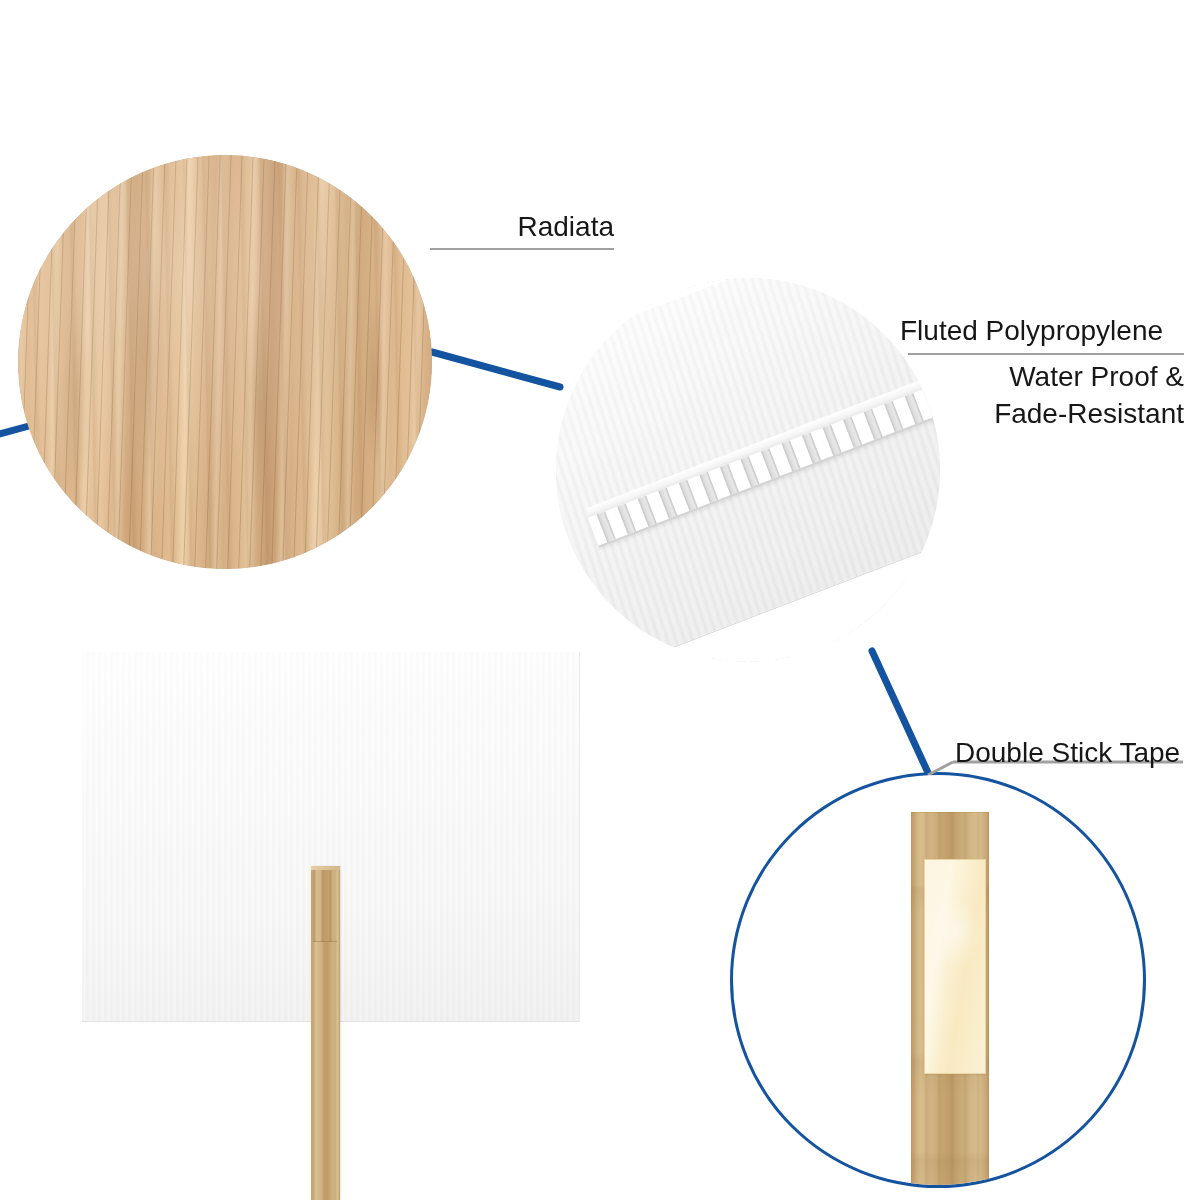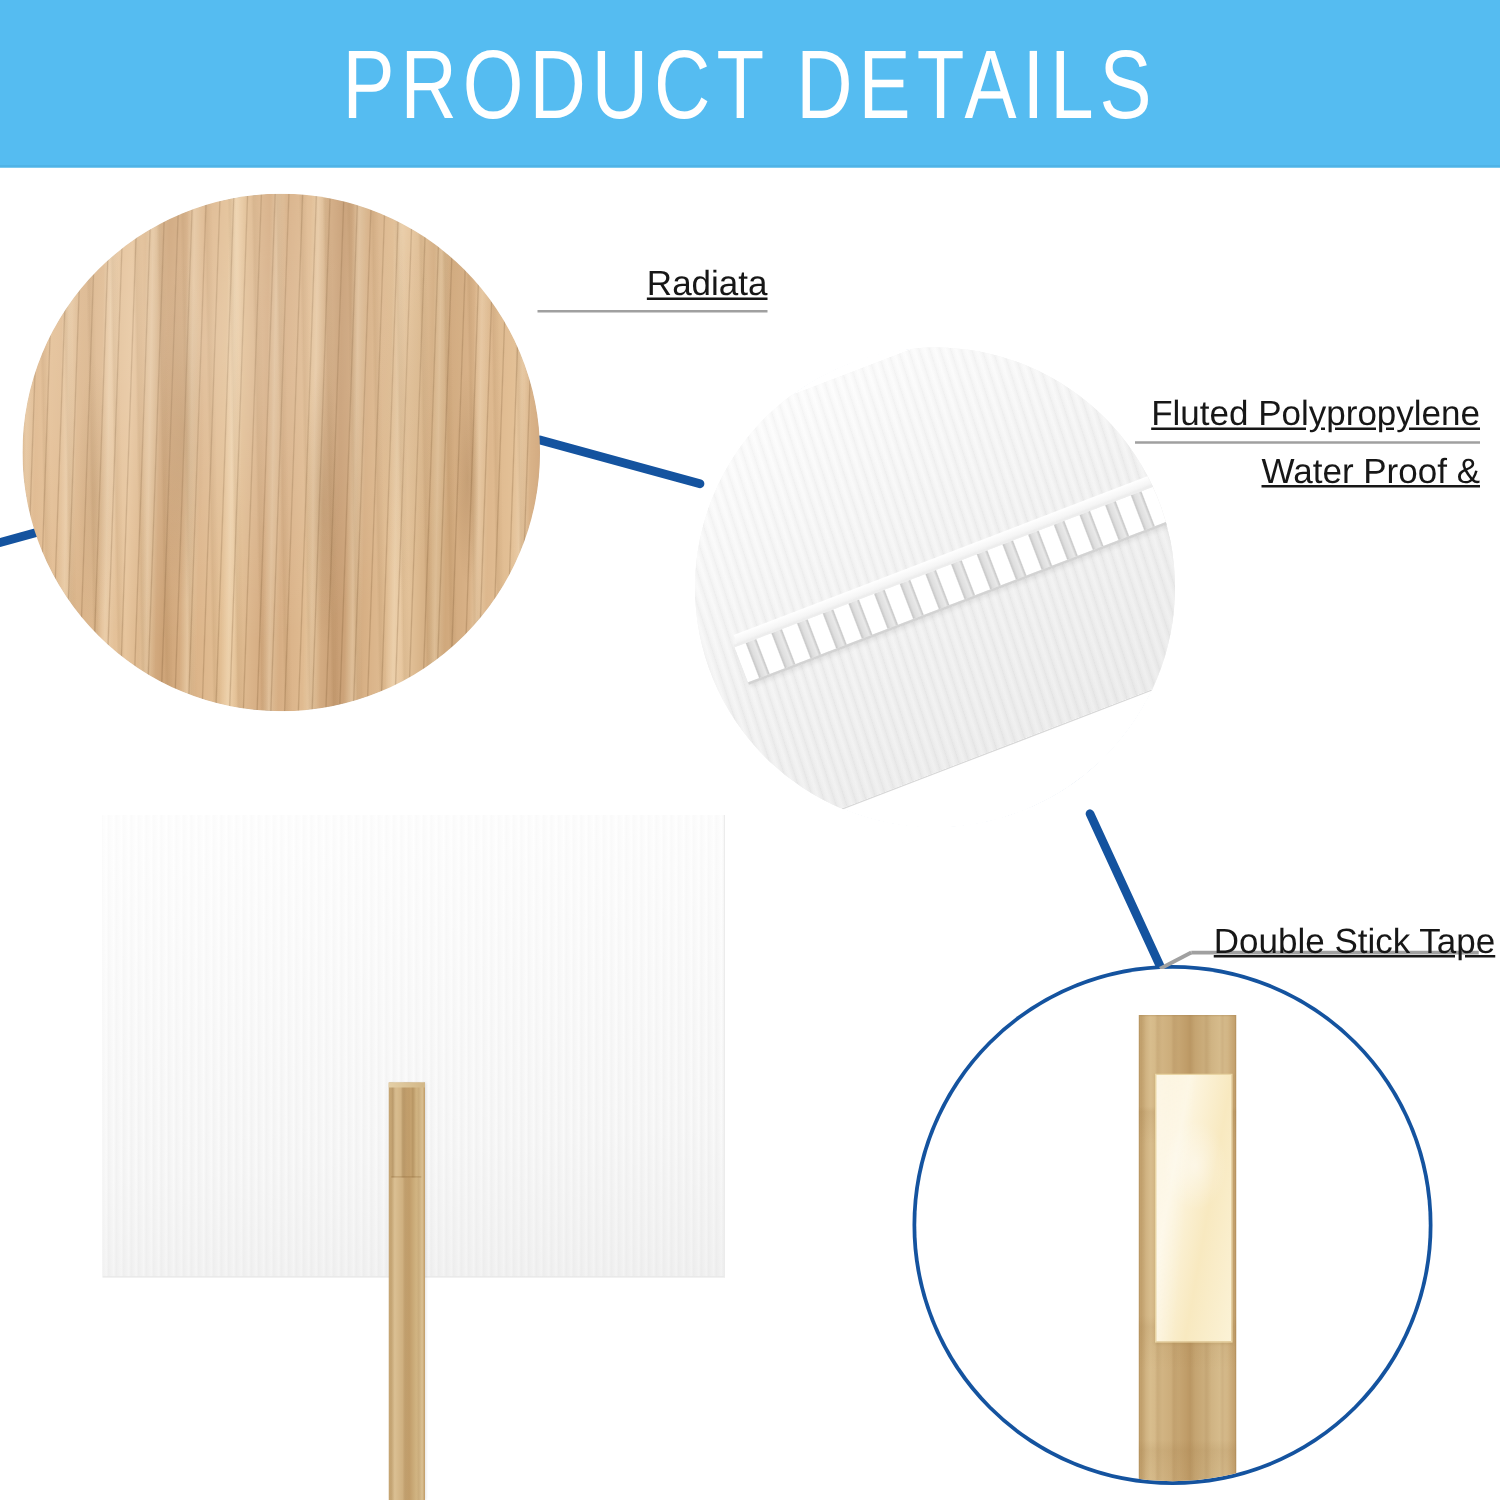--- a/index.html
+++ b/index.html
@@ -290,48 +290,44 @@
     background:linear-gradient(90deg,#e4cfa6,#d2b787);
   }
 
   
   .callout { position:absolute; }
   .callout-text {
     color:#171717;
     font-size:28px;
     line-height:37px;
     white-space:nowrap;
-    text-decoration:underline;
   }
   .callout-rule {
     height:2px;
     background:#a0a0a0;
   }
   .ct-right { text-align:right; }
-  .ct-left  { text-align:right;margin-left:16px; }
+  .ct-left  { text-align:left; }
 
   
   #callout-wood { left:404px; top:208px; width:210px; }
   #callout-wood .callout-rule { width:184px; margin:3px 0 2px 26px; }
 
   
   #callout-flute { left:900px; top:312px; width:284px; }
   #callout-flute .callout-rule { width:276px; margin:4px 0 3px 8px; }
 
   
   #callout-tape { left:955px; top:734px; width:228px; }
 </style>
 </head>
 <body>
 
 <div id="page">
 
-  <div id="header">
-    <div id="header-title">PRODUCT DETAILS</div>
-  </div>
 
   <div id="hero">
     <div id="hero-panel">
       <div id="hero-panel-shade"></div>
     </div>
     <div id="hero-stake"></div>
     <div id="hero-stake-notch"></div>
     <div id="hero-stake-top"></div>
   </div>
 
@@ -376,19 +372,20 @@
 
   <div class="callout" id="callout-wood">
     <div class="callout-text ct-right">Radiata</div>
     <div class="callout-rule"></div>
   </div>
 
   <div class="callout" id="callout-flute">
     <div class="callout-text ct-left">Fluted Polypropylene</div>
     <div class="callout-rule"></div>
     <div class="callout-text ct-right">Water Proof &amp;</div>
+    <div class="callout-text ct-right">Fade-Resistant</div>
   </div>
 
   <div class="callout" id="callout-tape">
     <div class="callout-text ct-left">Double Stick Tape</div>
   </div>
 
 </div>
 
 </body></html>

